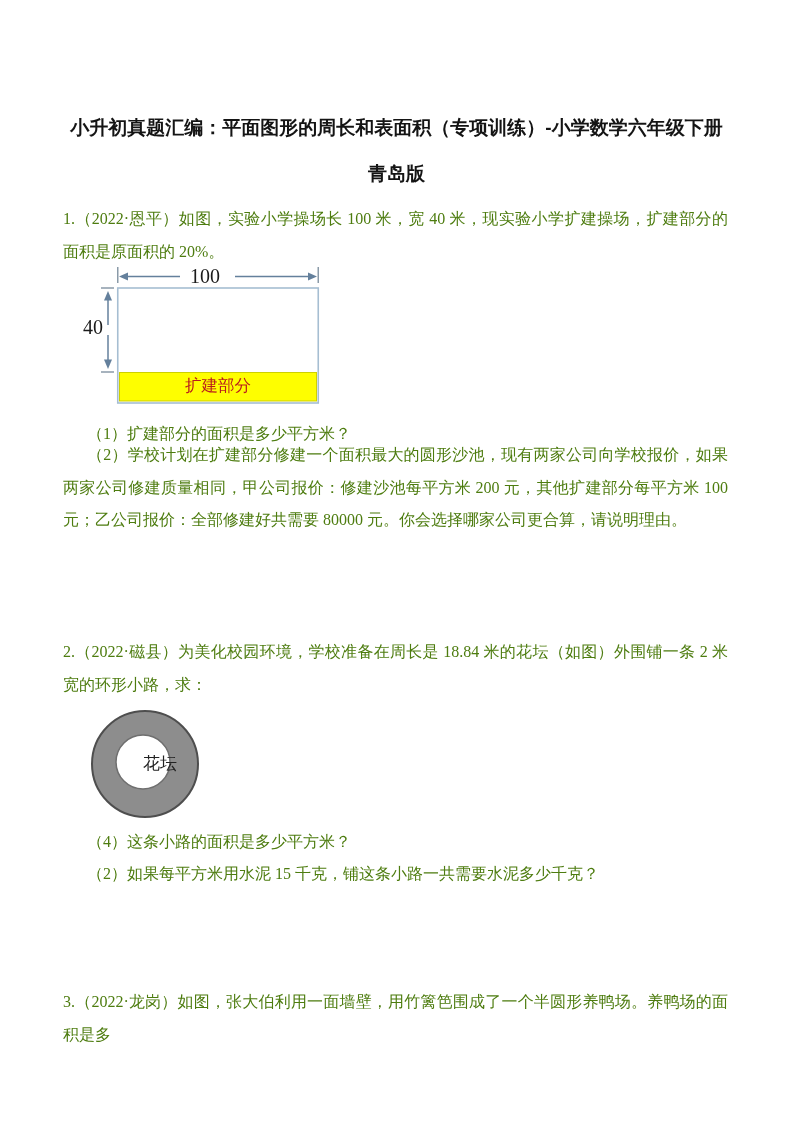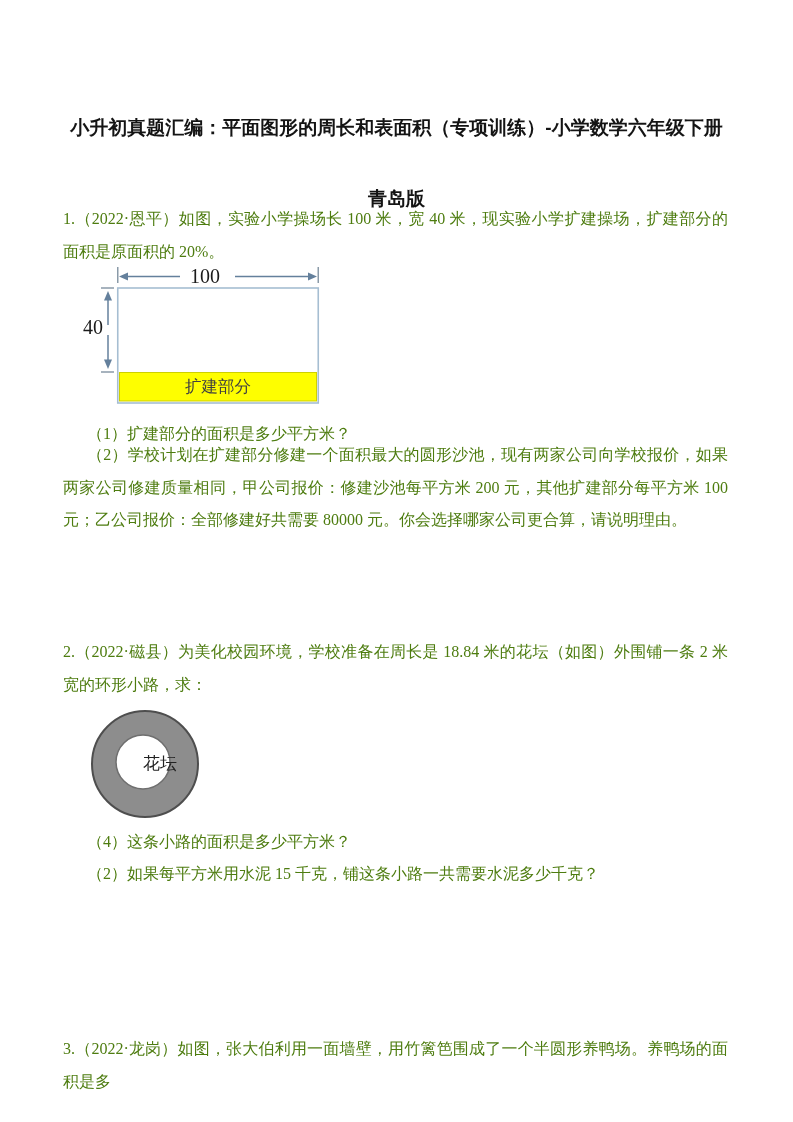--- a/index.html
+++ b/index.html
@@ -20,38 +20,38 @@
     left: 0;
     width: 793px;
     text-align: center;
     font-family: "Liberation Sans", "DejaVu Sans", sans-serif;
     font-weight: bold;
     font-size: 19px;
     line-height: 28px;
     color: #141414;
   }
   .title-line1 { top: 114px; }
-  .title-line2 { top: 185px; }
+  .title-line2 { top: 160px; }
   .para {
     position: absolute;
     left: 63px;
     width: 665px;
     font-size: 16px;
     line-height: 32.5px;
     text-align: justify;
     color: #4d7c0f;
   }
   .indent { text-indent: 24px; }
   .q1-intro { top: 203px; }
   .q1-sub1  { top: 418px; }
   .q1-sub2  { top: 439px; }
   .q2-intro { top: 636px; }
   .q2-sub1  { top: 826px; }
   .q2-sub2  { top: 858px; }
-  .q3-intro { top: 986px; margin-top: 47px; }
+  .q3-intro { top: 986px; }
 
   .fig1-svg {
     position: absolute;
     left: 95px;
     top: 263px;
     width: 232px;
     height: 146px;
   }
   .fig-label {
     position: absolute;
@@ -71,21 +71,22 @@
     width: 22px;
     text-align: center;
   }
   .label-expansion {
     left: 119px;
     top: 375px;
     width: 198px;
     text-align: center;
     font-size: 16.5px;
     line-height: 23px;
-    color: #404040;
+    color: #b91c1c;
+    font-family: Liberation Mono, monospace;
   }
   .fig2-svg {
     position: absolute;
     left: 89px;
     top: 708px;
     width: 112px;
     height: 112px;
   }
   .label-huatan {
     left: 115px;

